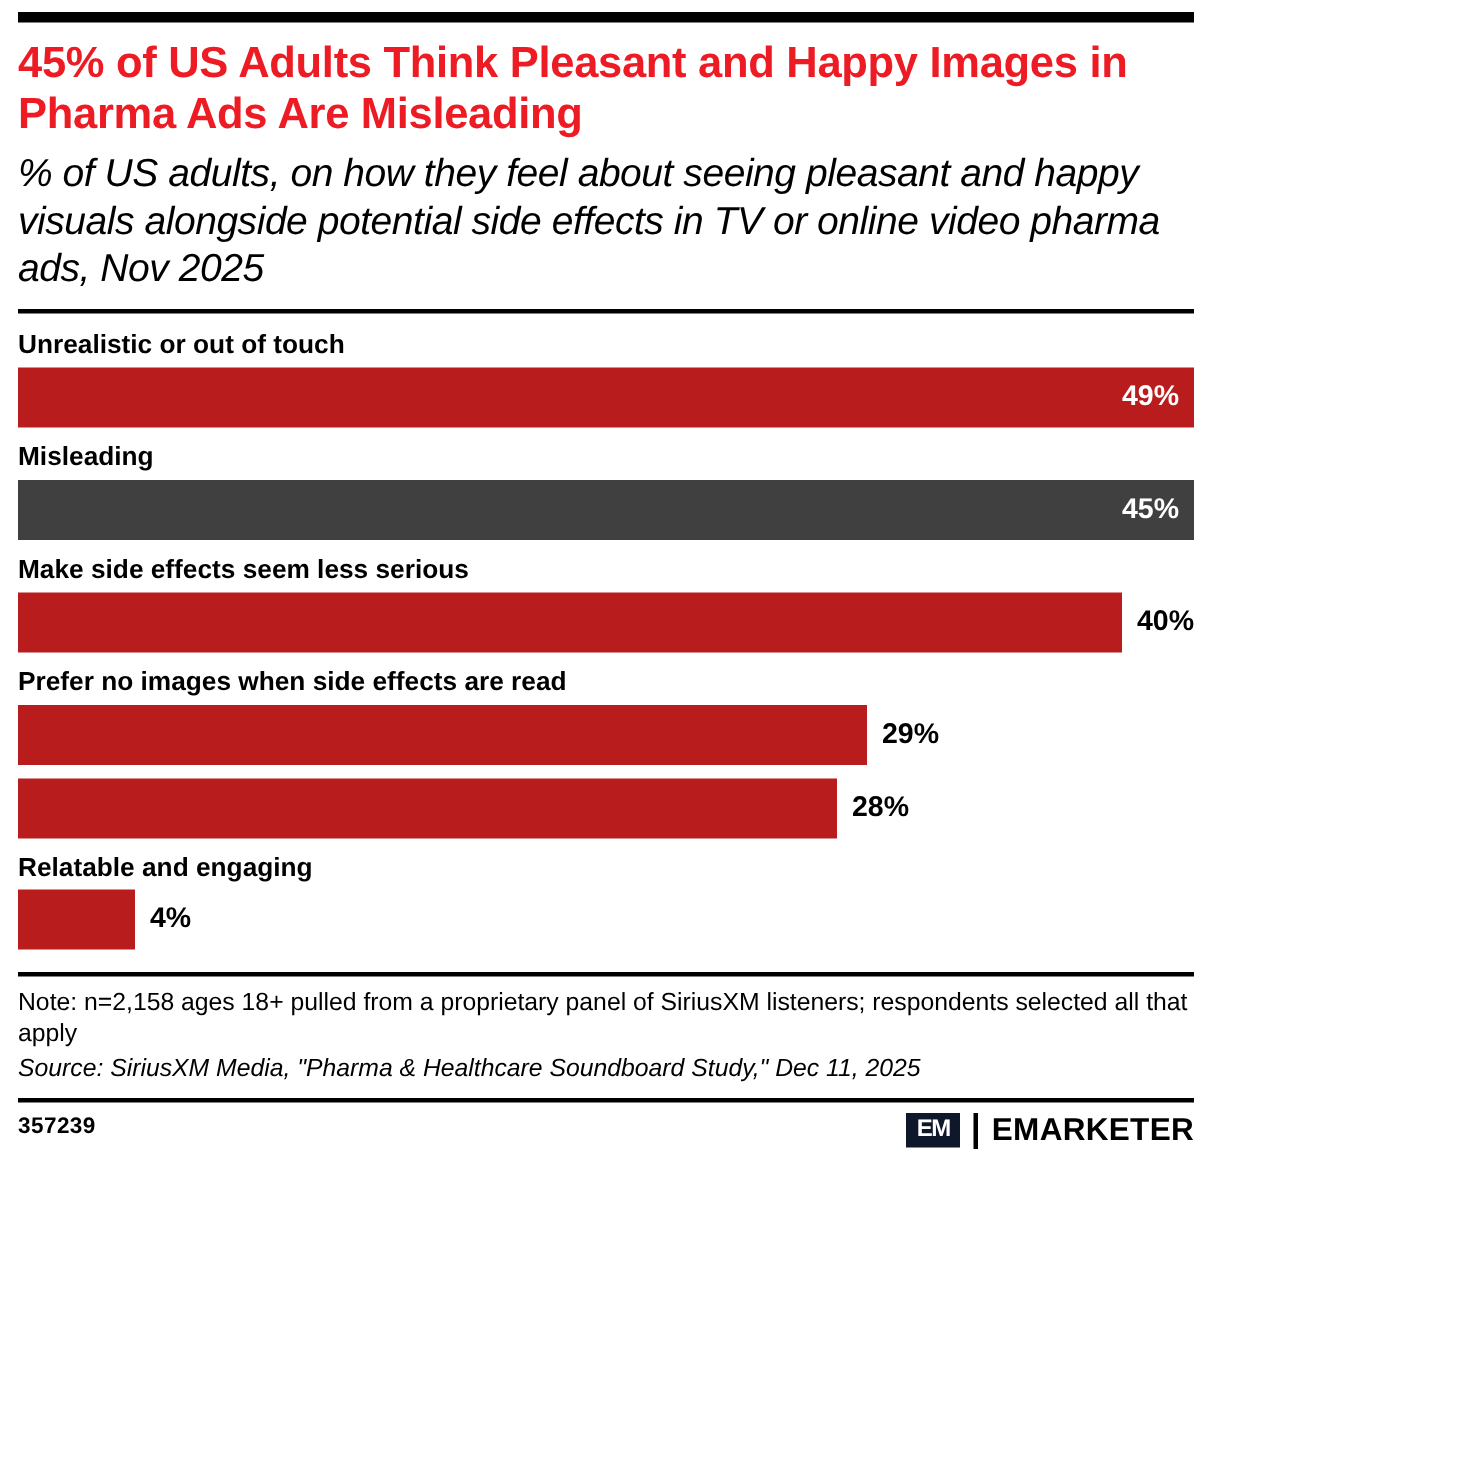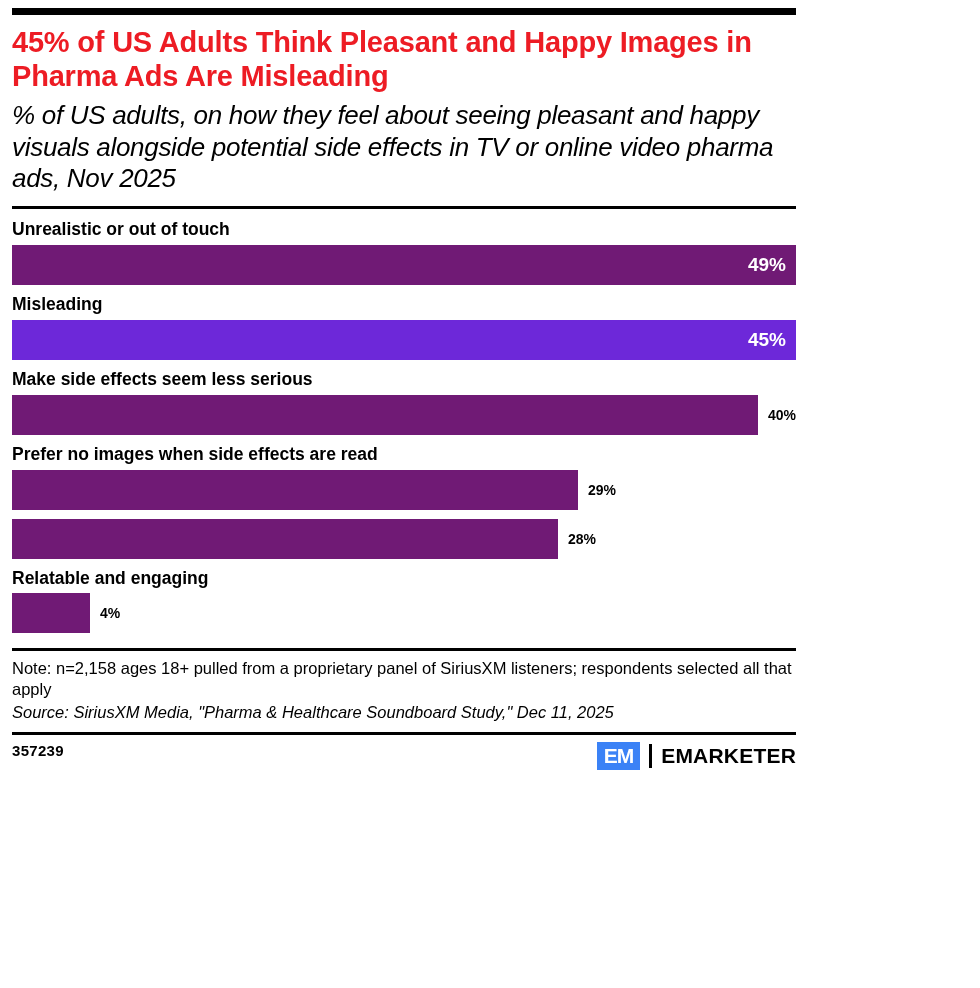--- a/index.html
+++ b/index.html
@@ -60,38 +60,38 @@
     line-height: 1.25;
     margin-bottom: 4px;
   }
   .bar-line {
     display: flex;
     align-items: center;
     height: 40px;
   }
   .bar {
     height: 40px;
-    background: #701a75;
+    background: #b91c1c;
     display: flex;
     align-items: center;
     justify-content: flex-end;
     box-sizing: border-box;
   }
   .bar.highlight {
-    background: #6d28d9;
+    background: #404040;
   }
   .val-in {
     color: #ffffff;
     font-size: 19px;
     font-weight: bold;
     padding-right: 10px;
   }
   .val-out {
     color: #000000;
-    font-size: 14px;
+    font-size: 19px;
     font-weight: bold;
     padding-left: 10px;
     white-space: nowrap;
   }
   .rule-notes {
     height: 3px;
     background: #000000;
     margin-top: 6px;
   }
   .notes {
@@ -119,24 +119,24 @@
   .chart-id {
     font-size: 15px;
     font-weight: bold;
     letter-spacing: 0.3px;
   }
   .brand {
     display: flex;
     align-items: center;
   }
   .brand-mark {
-    background: #3b82f6;
+    background: #0f172a;
     color: #ffffff;
     font-weight: bold;
-    font-size: 21px;
+    font-size: 16px;
     padding: 3px 7px 4px 7px;
     line-height: 1;
     letter-spacing: -1px;
   }
   .brand-divider {
     width: 3px;
     height: 24px;
     background: #000000;
     margin: 0 9px;
   }

